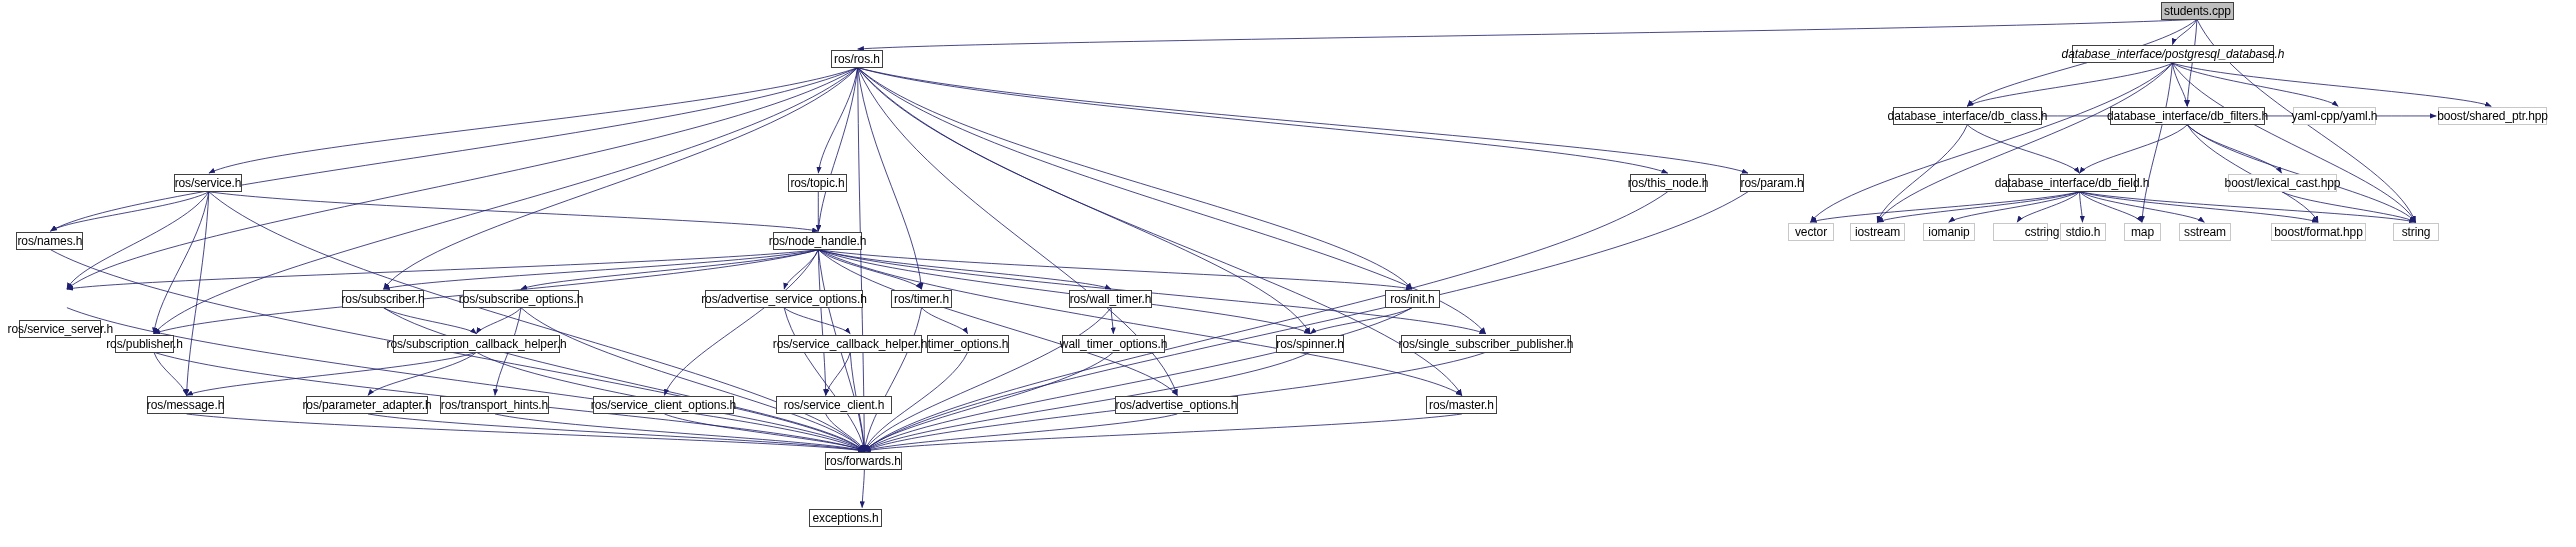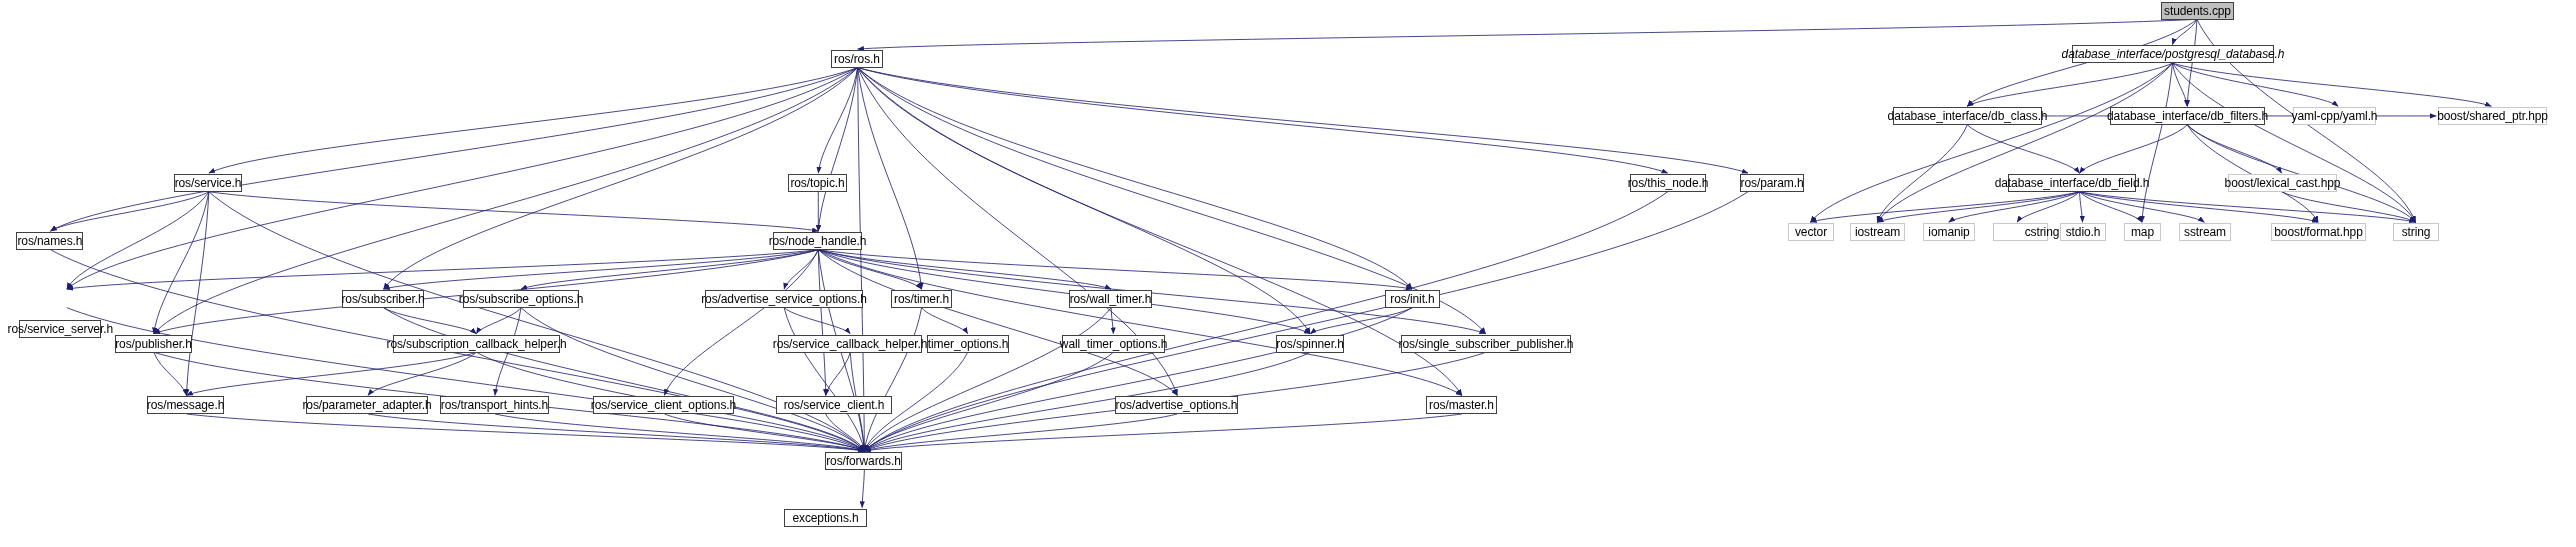--- a/index.html
+++ b/index.html
@@ -186,31 +186,31 @@
       <div class="node" style="left: 1716px; top: 174px; width: 64px; margin-left: 24px;">ros/param.h</div>
       <div class="node" style="left: 16.4px; top: 232px; width: 67px;">ros/names.h</div>
       <div class="node" style="left: 773px; top: 232px; width: 89px;">ros/node_handle.h</div>
       <div class="node" style="left: 19.3px; top: 290px; width: 82px; margin-top: 30px;">ros/service_server.h</div>
       <div class="node" style="left: 342px; top: 290px; width: 82px;">ros/subscriber.h</div>
       <div class="node" style="left: 463px; top: 290px; width: 116px;">ros/subscribe_options.h</div>
       <div class="node" style="left: 705px; top: 290px; width: 158px;">ros/advertise_service_options.h</div>
       <div class="node" style="left: 891px; top: 290px; width: 61px;">ros/timer.h</div>
       <div class="node" style="left: 1069px; top: 290px; width: 83px;">ros/wall_timer.h</div>
       <div class="node" style="left: 1385px; top: 290px; width: 55px;">ros/init.h</div>
-      <div class="node" style="left: 115px; top: 335px; width: 77px;">ros/publisher.h</div>
+      <div class="node" style="left: 115px; top: 335px; width: 59px;">ros/publisher.h</div>
       <div class="node" style="left: 393px; top: 335px; width: 167px;">ros/subscription_callback_helper.h</div>
       <div class="node" style="left: 778px; top: 335px; width: 144px;">ros/service_callback_helper.h</div>
       <div class="node" style="left: 927px; top: 335px; width: 82px;">timer_options.h</div>
       <div class="node" style="left: 1062px; top: 335px; width: 103px;">wall_timer_options.h</div>
       <div class="node" style="left: 1276px; top: 335px; width: 68px;">ros/spinner.h</div>
       <div class="node" style="left: 1401px; top: 335px; width: 170px;">ros/single_subscriber_publisher.h</div>
       <div class="node" style="left: 147px; top: 396px; width: 77px;">ros/message.h</div>
       <div class="node" style="left: 306px; top: 396px; width: 122px;">ros/parameter_adapter.h</div>
       <div class="node" style="left: 440px; top: 396px; width: 109px;">ros/transport_hints.h</div>
       <div class="node" style="left: 593px; top: 396px; width: 141px;">ros/service_client_options.h</div>
       <div class="node" style="left: 776px; top: 396px; width: 116px;">ros/service_client.h</div>
       <div class="node" style="left: 1115px; top: 396px; width: 123px;">ros/advertise_options.h</div>
       <div class="node" style="left: 1426px; top: 396px; width: 71px;">ros/master.h</div>
       <div class="node" style="left: 825px; top: 452px; width: 77px;">ros/forwards.h</div>
-      <div class="node" style="left: 784px; top: 509px; width: 83px;">exceptions.h</div>
+      <div class="node" style="left: 809px; top: 509px; width: 73px;">exceptions.h</div>
     </div>
 </div>
 
 
 </body></html>

